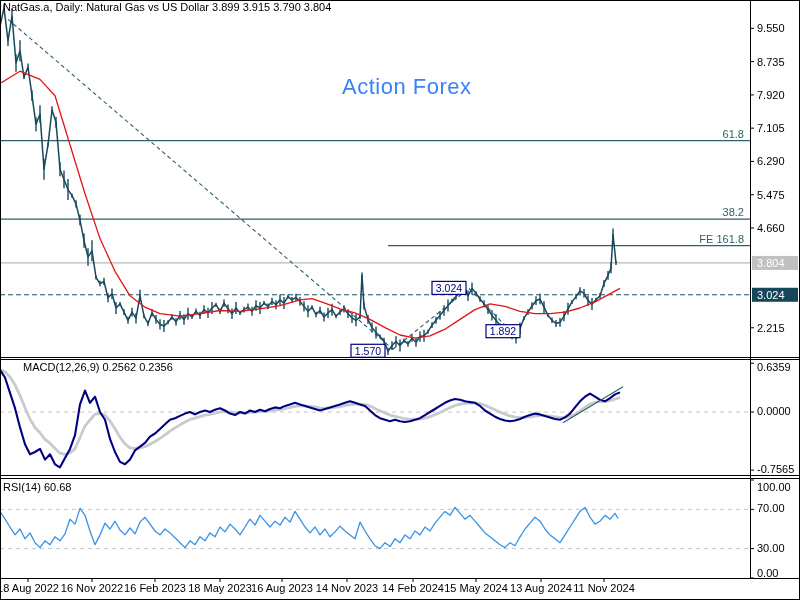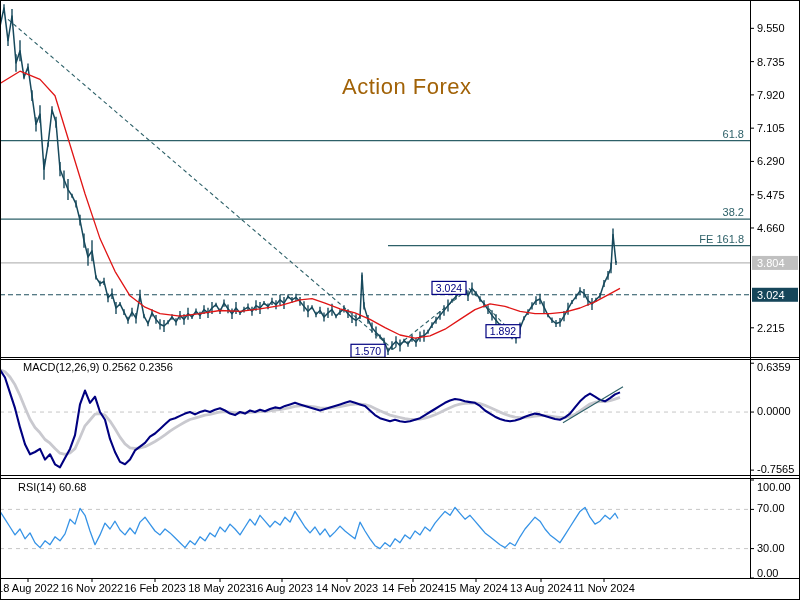--- a/index.html
+++ b/index.html
@@ -2,22 +2,22 @@
 <html><head>
 <meta charset="utf-8">
 <style>
   html,body{margin:0;padding:0;background:#fff;}
   #app{position:relative;width:800px;height:600px;background:#fff;overflow:hidden;
        font-family:"Liberation Sans",sans-serif;color:#000;}
   #chart{position:absolute;left:0;top:0;}
   .ohlc-title{position:absolute;left:3px;top:1px;font-size:11px;white-space:pre;}
   .ind-label{position:absolute;left:3px;font-size:11px;white-space:pre;}
   #macd-label{top:361px;margin-left:20px;}
-  #rsi-label{top:481px;margin-left:15px;}
-  .watermark{position:absolute;left:342px;top:74px;font-size:22px;color:#a16207;
+  #rsi-label{top:481px;}
+  .watermark{position:absolute;left:342px;top:74px;font-size:22px;color:#3b82f6;
              letter-spacing:0.5px;}
   .overlay{position:absolute;background:transparent;}
   svg text{font-family:"Liberation Sans",sans-serif;}
 </style>
 </head>
 <body>
 
 <div id="app">
   <svg id="chart" width="800" height="600">
       <line x1="0" y1="140.60946745562129" x2="750" y2="140.60946745562129" stroke="#2d6068" stroke-width="1.2"></line>
@@ -265,16 +265,17 @@
       <line x1="604" y1="578" x2="604" y2="582" stroke="#000000"></line>
       <text x="604" y="592" text-anchor="middle" font-size="11" fill="#000">11 Nov 2024</text>
     </svg>
 
   <div class="overlay" style="left:0;top:12px;width:750px;height:345px;"></div>
   <div class="overlay" style="left:0;top:360px;width:750px;height:115px;"></div>
   <div class="overlay" style="left:0;top:480px;width:750px;height:98px;"></div>
   <div class="overlay" style="left:750px;top:0;width:50px;height:578px;"></div>
   <div class="overlay" style="left:0;top:578px;width:800px;height:22px;"></div>
 
+  <div class="ohlc-title">NatGas.a, Daily: Natural Gas vs US Dollar 3.899 3.915 3.790 3.804</div>
   <div class="watermark">Action Forex</div>
   <div class="ind-label" id="macd-label">MACD(12,26,9) 0.2562 0.2356</div>
   <div class="ind-label" id="rsi-label">RSI(14) 60.68</div>
 </div>
 
 </body></html>

